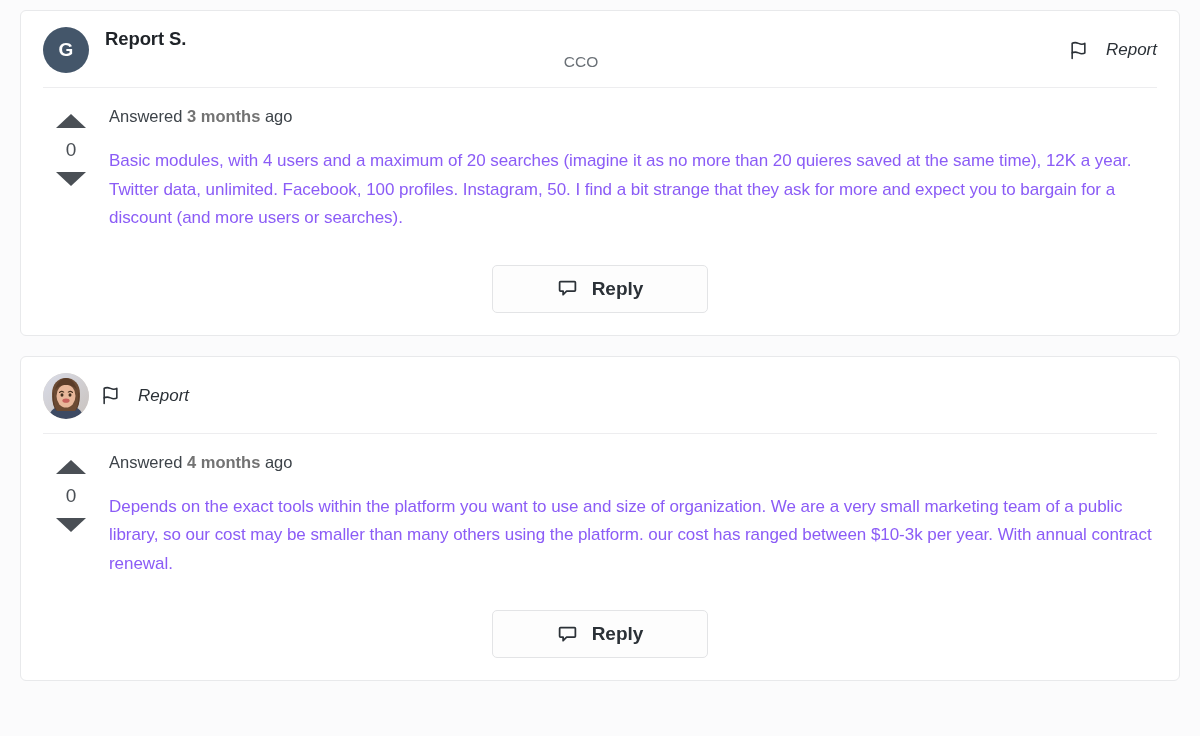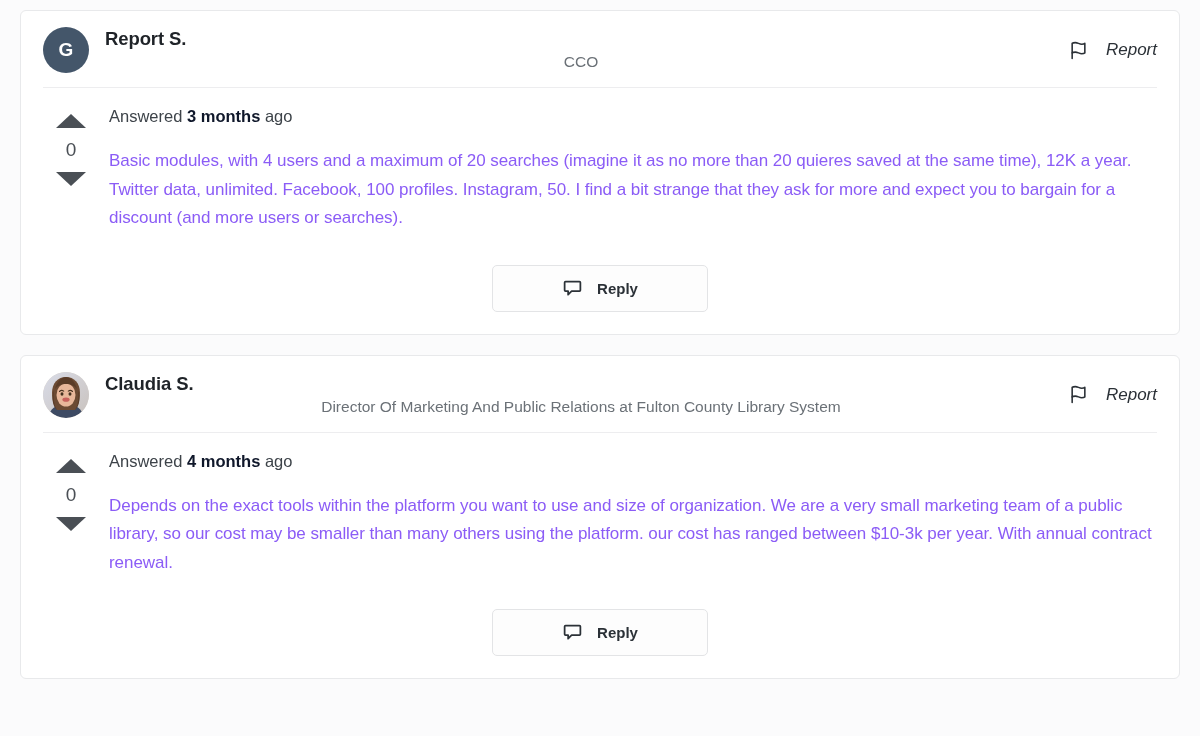--- a/index.html
+++ b/index.html
@@ -132,21 +132,21 @@
     padding-left: 10px;
     min-width: 0;
   }
 
   .answered-line {
     font-size: 16.5px;
     color: #3d4349;
     margin-bottom: 20px;
     line-height: 1.3;
   }
-  .answered-line b { font-weight: 700; color: #0f172a; }
+  .answered-line b { font-weight: 700; color: #737373; }
 
   .answer-text {
     font-size: 17px;
     line-height: 1.67;
     color: #8b5cf6;
     margin: 0;
     letter-spacing: -.05px;
   }
 
   
@@ -158,21 +158,21 @@
   .reply-btn {
     display: inline-flex;
     align-items: center;
     justify-content: center;
     gap: 14px;
     min-width: 216px;
     padding: 12px 26px;
     background: #fdfdfd;
     border: 1px solid #e3e4e6;
     border-radius: 5px;
-    font-size: 15px;
+    font-size: 19px;
     font-weight: 700;
     color: #2b3137;
     cursor: pointer;
   }
   .reply-btn svg { display: block; }
 
   
   .photo-face { position: absolute; inset: 0; }
 </style>
 </head>
@@ -251,24 +251,20 @@
             <ellipse cx="19" cy="22" rx="1.5" ry="1.7" fill="#43301f"></ellipse>
             <ellipse cx="27" cy="22" rx="1.5" ry="1.7" fill="#43301f"></ellipse>
             <path d="M16.5 19.5c1-1 3-1.2 4.2-.4" stroke="#4a3422" stroke-width="1.1" fill="none" stroke-linecap="round"></path>
             <path d="M29.5 19.5c-1-1-3-1.2-4.2-.4" stroke="#4a3422" stroke-width="1.1" fill="none" stroke-linecap="round"></path>
             <path d="M19.5 28c1.6 2.2 5.4 2.2 7 0-1 2.6-6 2.6-7 0z" fill="#b8514f"></path>
             <ellipse cx="23" cy="27.6" rx="3.6" ry="2.1" fill="#c8615c"></ellipse>
           </g>
         </svg>
         <span></span>
       </div>
-      <div class="author-block">
-        <div class="author-name">Claudia S.</div>
-        <div class="author-title">Director Of Marketing And Public Relations at Fulton County Library System</div>
-      </div>
       <div class="report-btn">
         <span>
           <svg width="19" height="19" viewBox="0 0 24 24" fill="none" stroke="#2b3137" stroke-width="2" stroke-linecap="round" stroke-linejoin="round">
             <path d="M4 15s1-1 4-1 5 2 8 2 4-1 4-1V3s-1 1-4 1-5-2-8-2-4 1-4 1z"></path>
             <line x1="4" y1="22" x2="4" y2="15"></line>
           </svg>
         </span>
         <span>Report</span>
       </div>
     </div>

